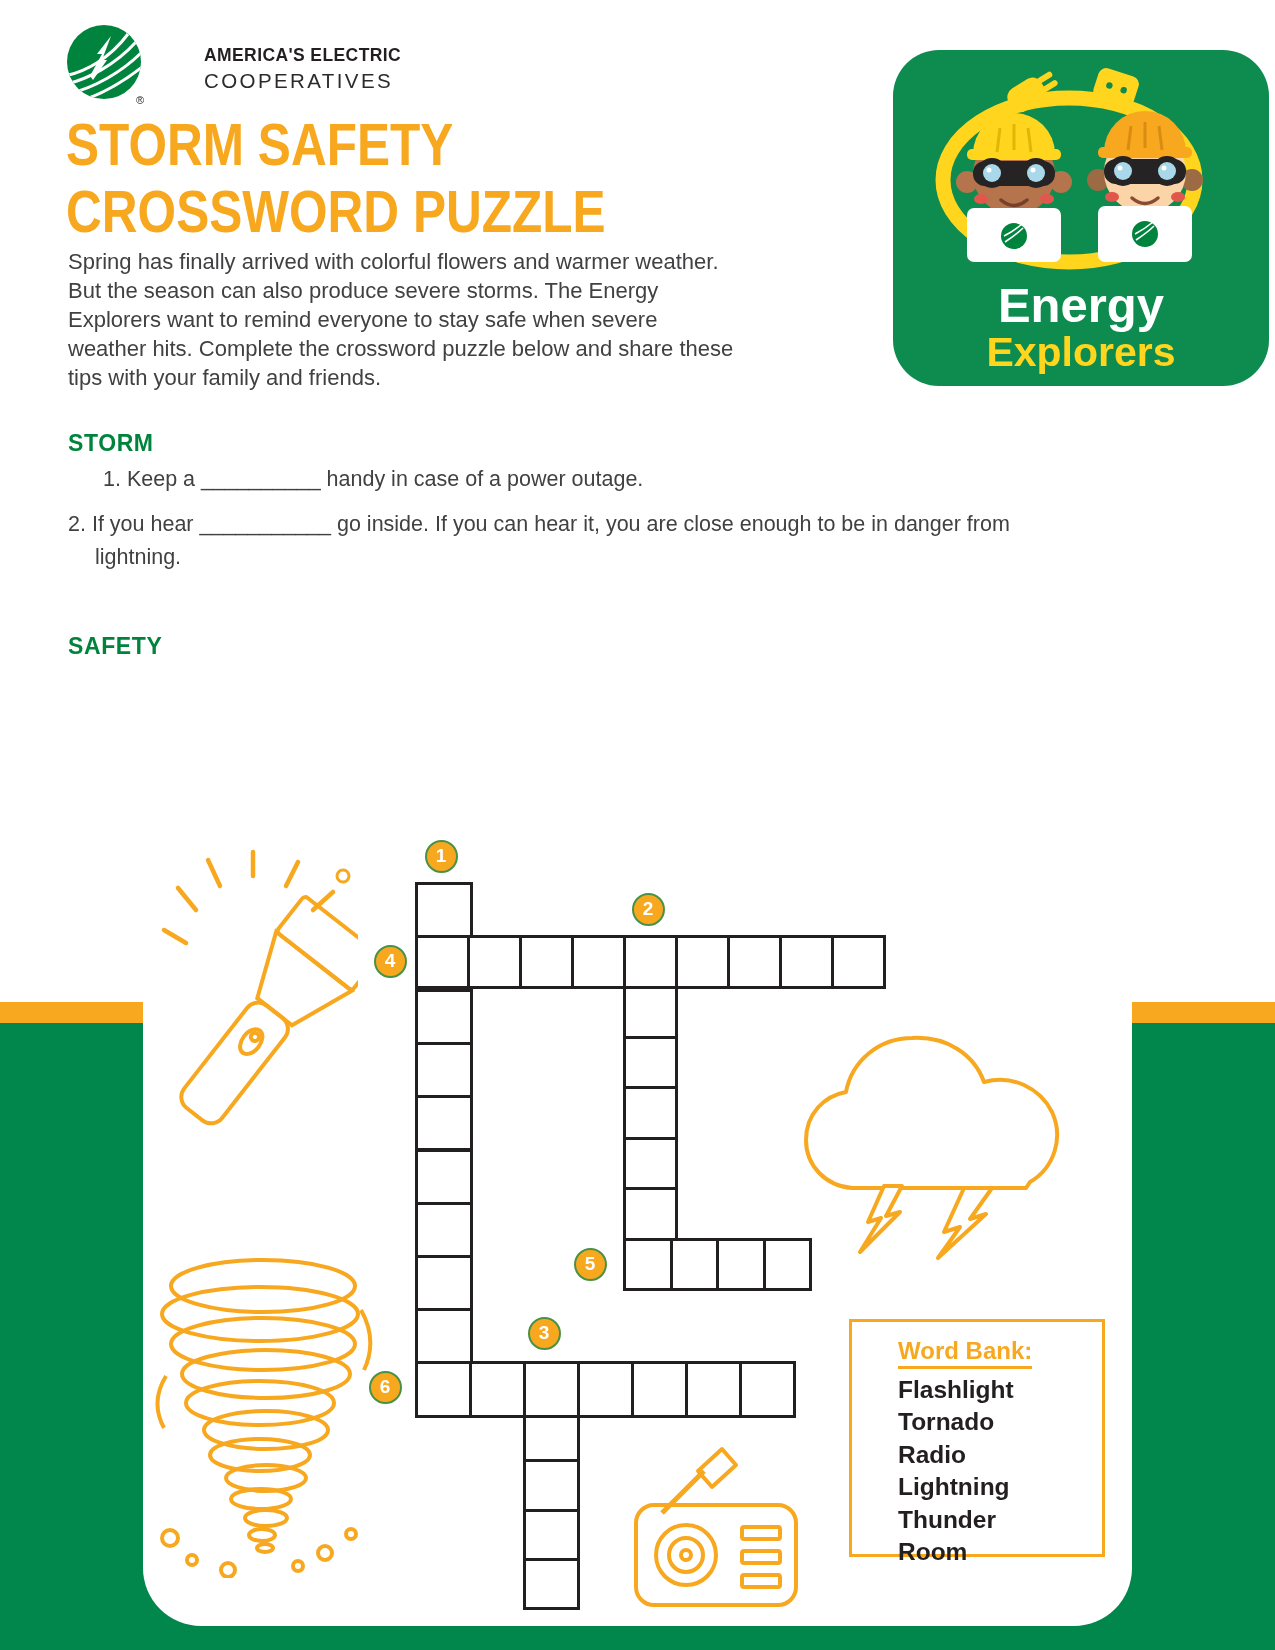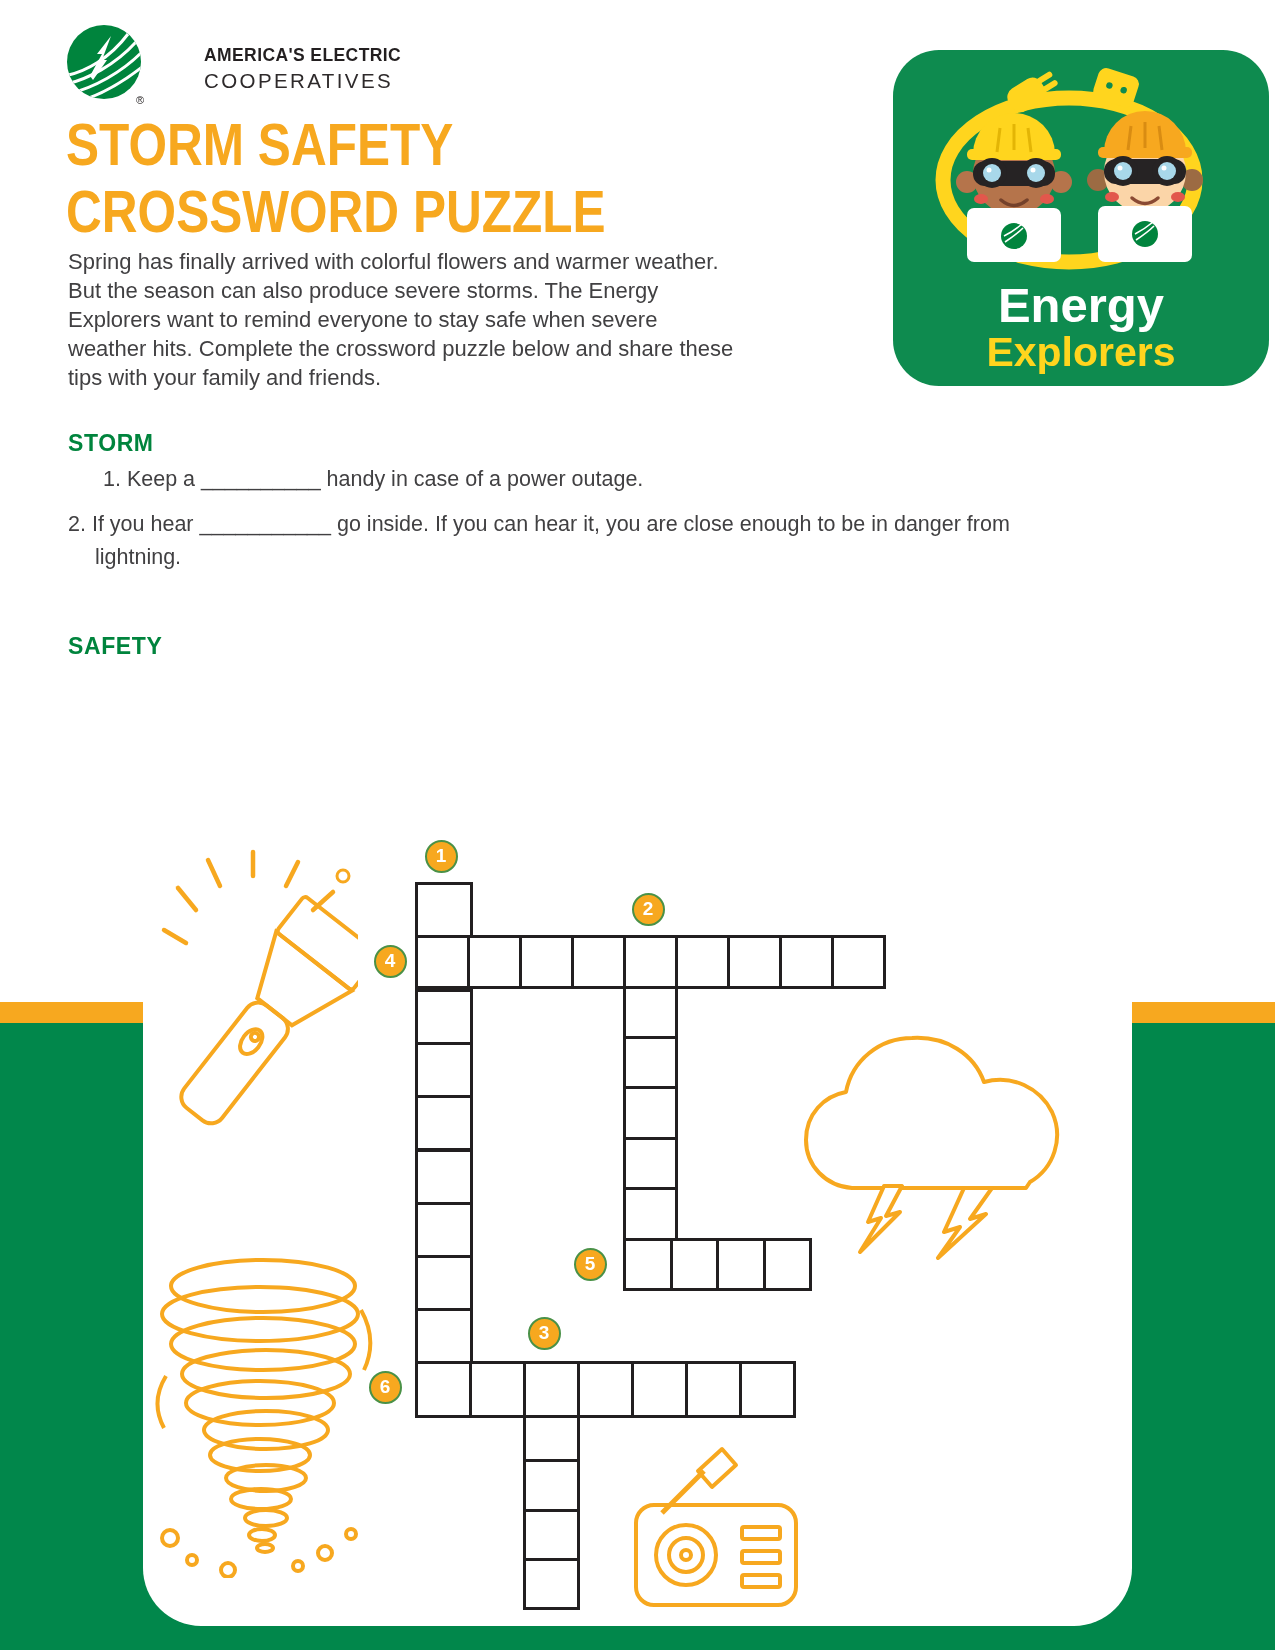--- a/index.html
+++ b/index.html
@@ -271,14 +271,23 @@
       <div class="xcell" style="left: 415px; top: 1361px; width: 57px; height: 57px;"></div>
       <div class="xcell" style="left: 469px; top: 1361px; width: 57px; height: 57px;"></div>
       <div class="xcell" style="left: 523px; top: 1361px; width: 57px; height: 57px;"></div>
       <div class="xcell" style="left: 577px; top: 1361px; width: 57px; height: 57px;"></div>
       <div class="xcell" style="left: 631px; top: 1361px; width: 57px; height: 57px;"></div>
       <div class="xcell" style="left: 685px; top: 1361px; width: 57px; height: 57px;"></div>
       <div class="xcell" style="left: 739px; top: 1361px; width: 57px; height: 57px;"></div>
       <div class="xnum" style="left: 368.5px; top: 1370.5px;">6</div>
     </div>
 
+  <div class="abs word-bank">
+    <div class="wb-head">Word Bank:</div>
+    <div class="wb-item">Flashlight</div>
+    <div class="wb-item">Tornado</div>
+    <div class="wb-item">Radio</div>
+    <div class="wb-item">Lightning</div>
+    <div class="wb-item">Thunder</div>
+    <div class="wb-item">Room</div>
+  </div>
 
 </div>
 
 </body></html>

